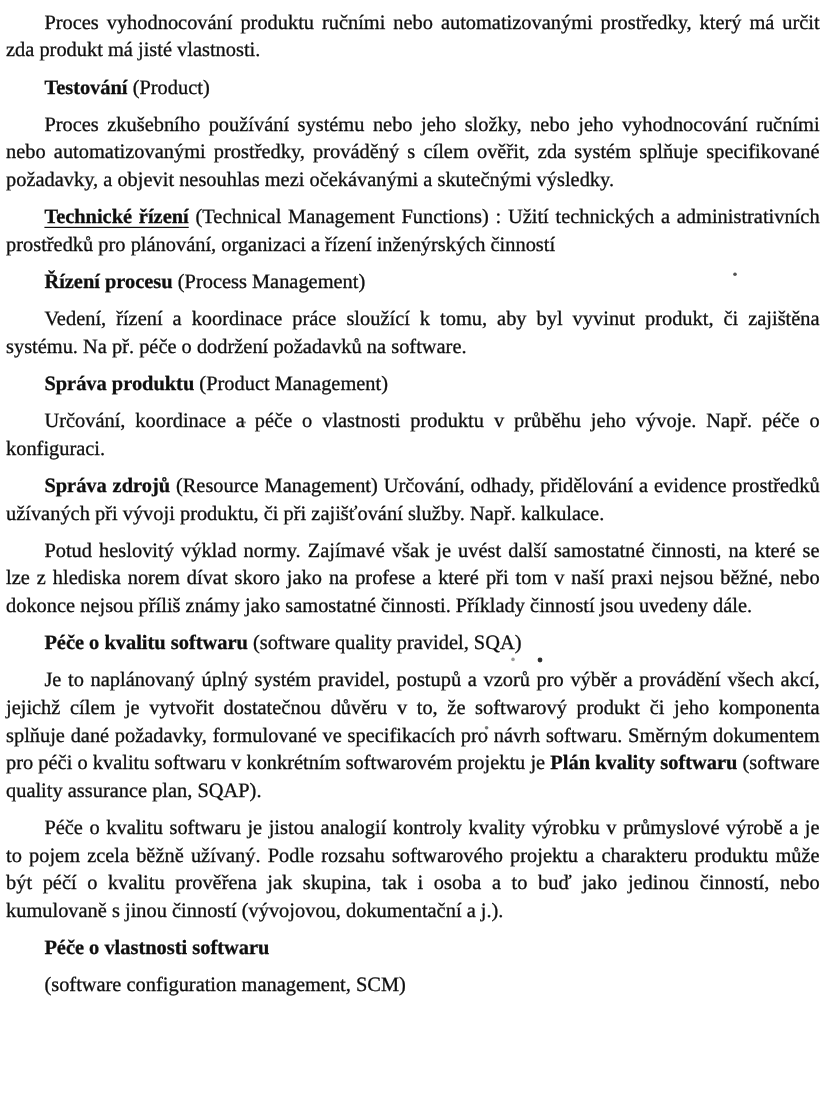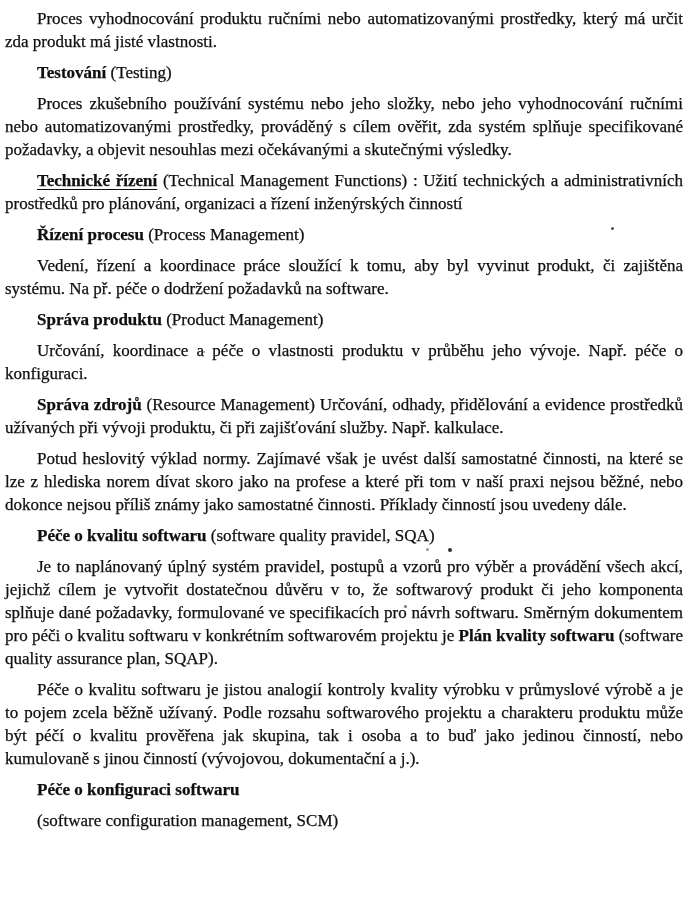--- a/index.html
+++ b/index.html
@@ -37,33 +37,33 @@
   .s4 { left: 404px; top: 605px; width: 3px; height: 3px; opacity: .6; }
   .s5 { left: 352px; top: 904px; width: 3px; height: 3px; opacity: .7; }
   .s6 { left: 203px; top: 351px; width: 2px; height: 2px; opacity: .5; }
 </style>
 </head>
 <body>
 
 <div class="page">
   <div class="doc">
       <p class="block p"><span>Proces vyhodnocování produktu ručními nebo automatizovanými prostředky, který má určit zda produkt má jisté vlastnosti.</span></p>
-      <p class="block h"><span class="b">Testování</span><span> (Testing)</span></p>
+      <p class="block h"><span class="b">Testování</span><span> (Product)</span></p>
       <p class="block p"><span>Proces zkušebního používání systému nebo jeho složky, nebo jeho vyhodnocování ručními nebo automatizovanými prostředky, prováděný s cílem ověřit, zda systém splňuje specifikované požadavky, a objevit nesouhlas mezi očekávanými a skutečnými výsledky.</span></p>
       <p class="block p"><span class="b u">Technické řízení</span><span> (Technical Management Functions) : Užití technických a administrativních prostředků pro plánování, organizaci a řízení inženýrských činností</span></p>
       <p class="block h"><span class="b">Řízení procesu</span><span> (Process Management)</span></p>
       <p class="block p"><span>Vedení, řízení a koordinace práce sloužící k tomu, aby byl vyvinut produkt, či zajištěna systému. Na př. péče o dodržení požadavků na software.</span></p>
       <p class="block h"><span class="b">Správa produktu</span><span> (Product Management)</span></p>
       <p class="block p"><span>Určování, koordinace a péče o vlastnosti produktu v průběhu jeho vývoje. Např. péče o konfiguraci.</span></p>
       <p class="block p"><span class="b">Správa zdrojů</span><span> (Resource Management) Určování, odhady, přidělování a evidence prostředků užívaných při vývoji produktu, či při zajišťování služby. Např. kalkulace.</span></p>
       <p class="block p"><span>Potud heslovitý výklad normy. Zajímavé však je uvést další samostatné činnosti, na které se lze z hlediska norem dívat skoro jako na profese a které při tom v naší praxi nejsou běžné, nebo dokonce nejsou příliš známy jako samostatné činnosti. Příklady činností jsou uvedeny dále.</span></p>
       <p class="block h"><span class="b">Péče o kvalitu softwaru</span><span> (software quality pravidel, SQA)</span></p>
       <p class="block p"><span>Je to naplánovaný úplný systém pravidel, postupů a vzorů pro výběr a provádění všech akcí, jejichž cílem je vytvořit dostatečnou důvěru v to, že softwarový produkt či jeho komponenta splňuje dané požadavky, formulované ve specifikacích pro návrh softwaru. Směrným dokumentem pro péči o kvalitu softwaru v konkrétním softwarovém projektu je </span><span class="b">Plán kvality softwaru</span><span> (software quality assurance plan, SQAP).</span></p>
       <p class="block p"><span>Péče o kvalitu softwaru je jistou analogií kontroly kvality výrobku v průmyslové výrobě a je to pojem zcela běžně užívaný. Podle rozsahu softwarového projektu a charakteru produktu může být péčí o kvalitu prověřena jak skupina, tak i osoba a to buď jako jedinou činností, nebo kumulovaně s jinou činností (vývojovou, dokumentační a j.).</span></p>
-      <p class="block h"><span class="b">Péče o konfiguraci softwaru</span></p>
+      <p class="block h"><span class="b">Péče o vlastnosti softwaru</span></p>
       <p class="block p"><span>(software configuration management, SCM)</span></p>
     </div>
   <div class="speck s1"></div>
   <div class="speck s2"></div>
   <div class="speck s3"></div>
   <div class="speck s4"></div>
   <div class="speck s5"></div>
   <div class="speck s6"></div>
 </div>
 

